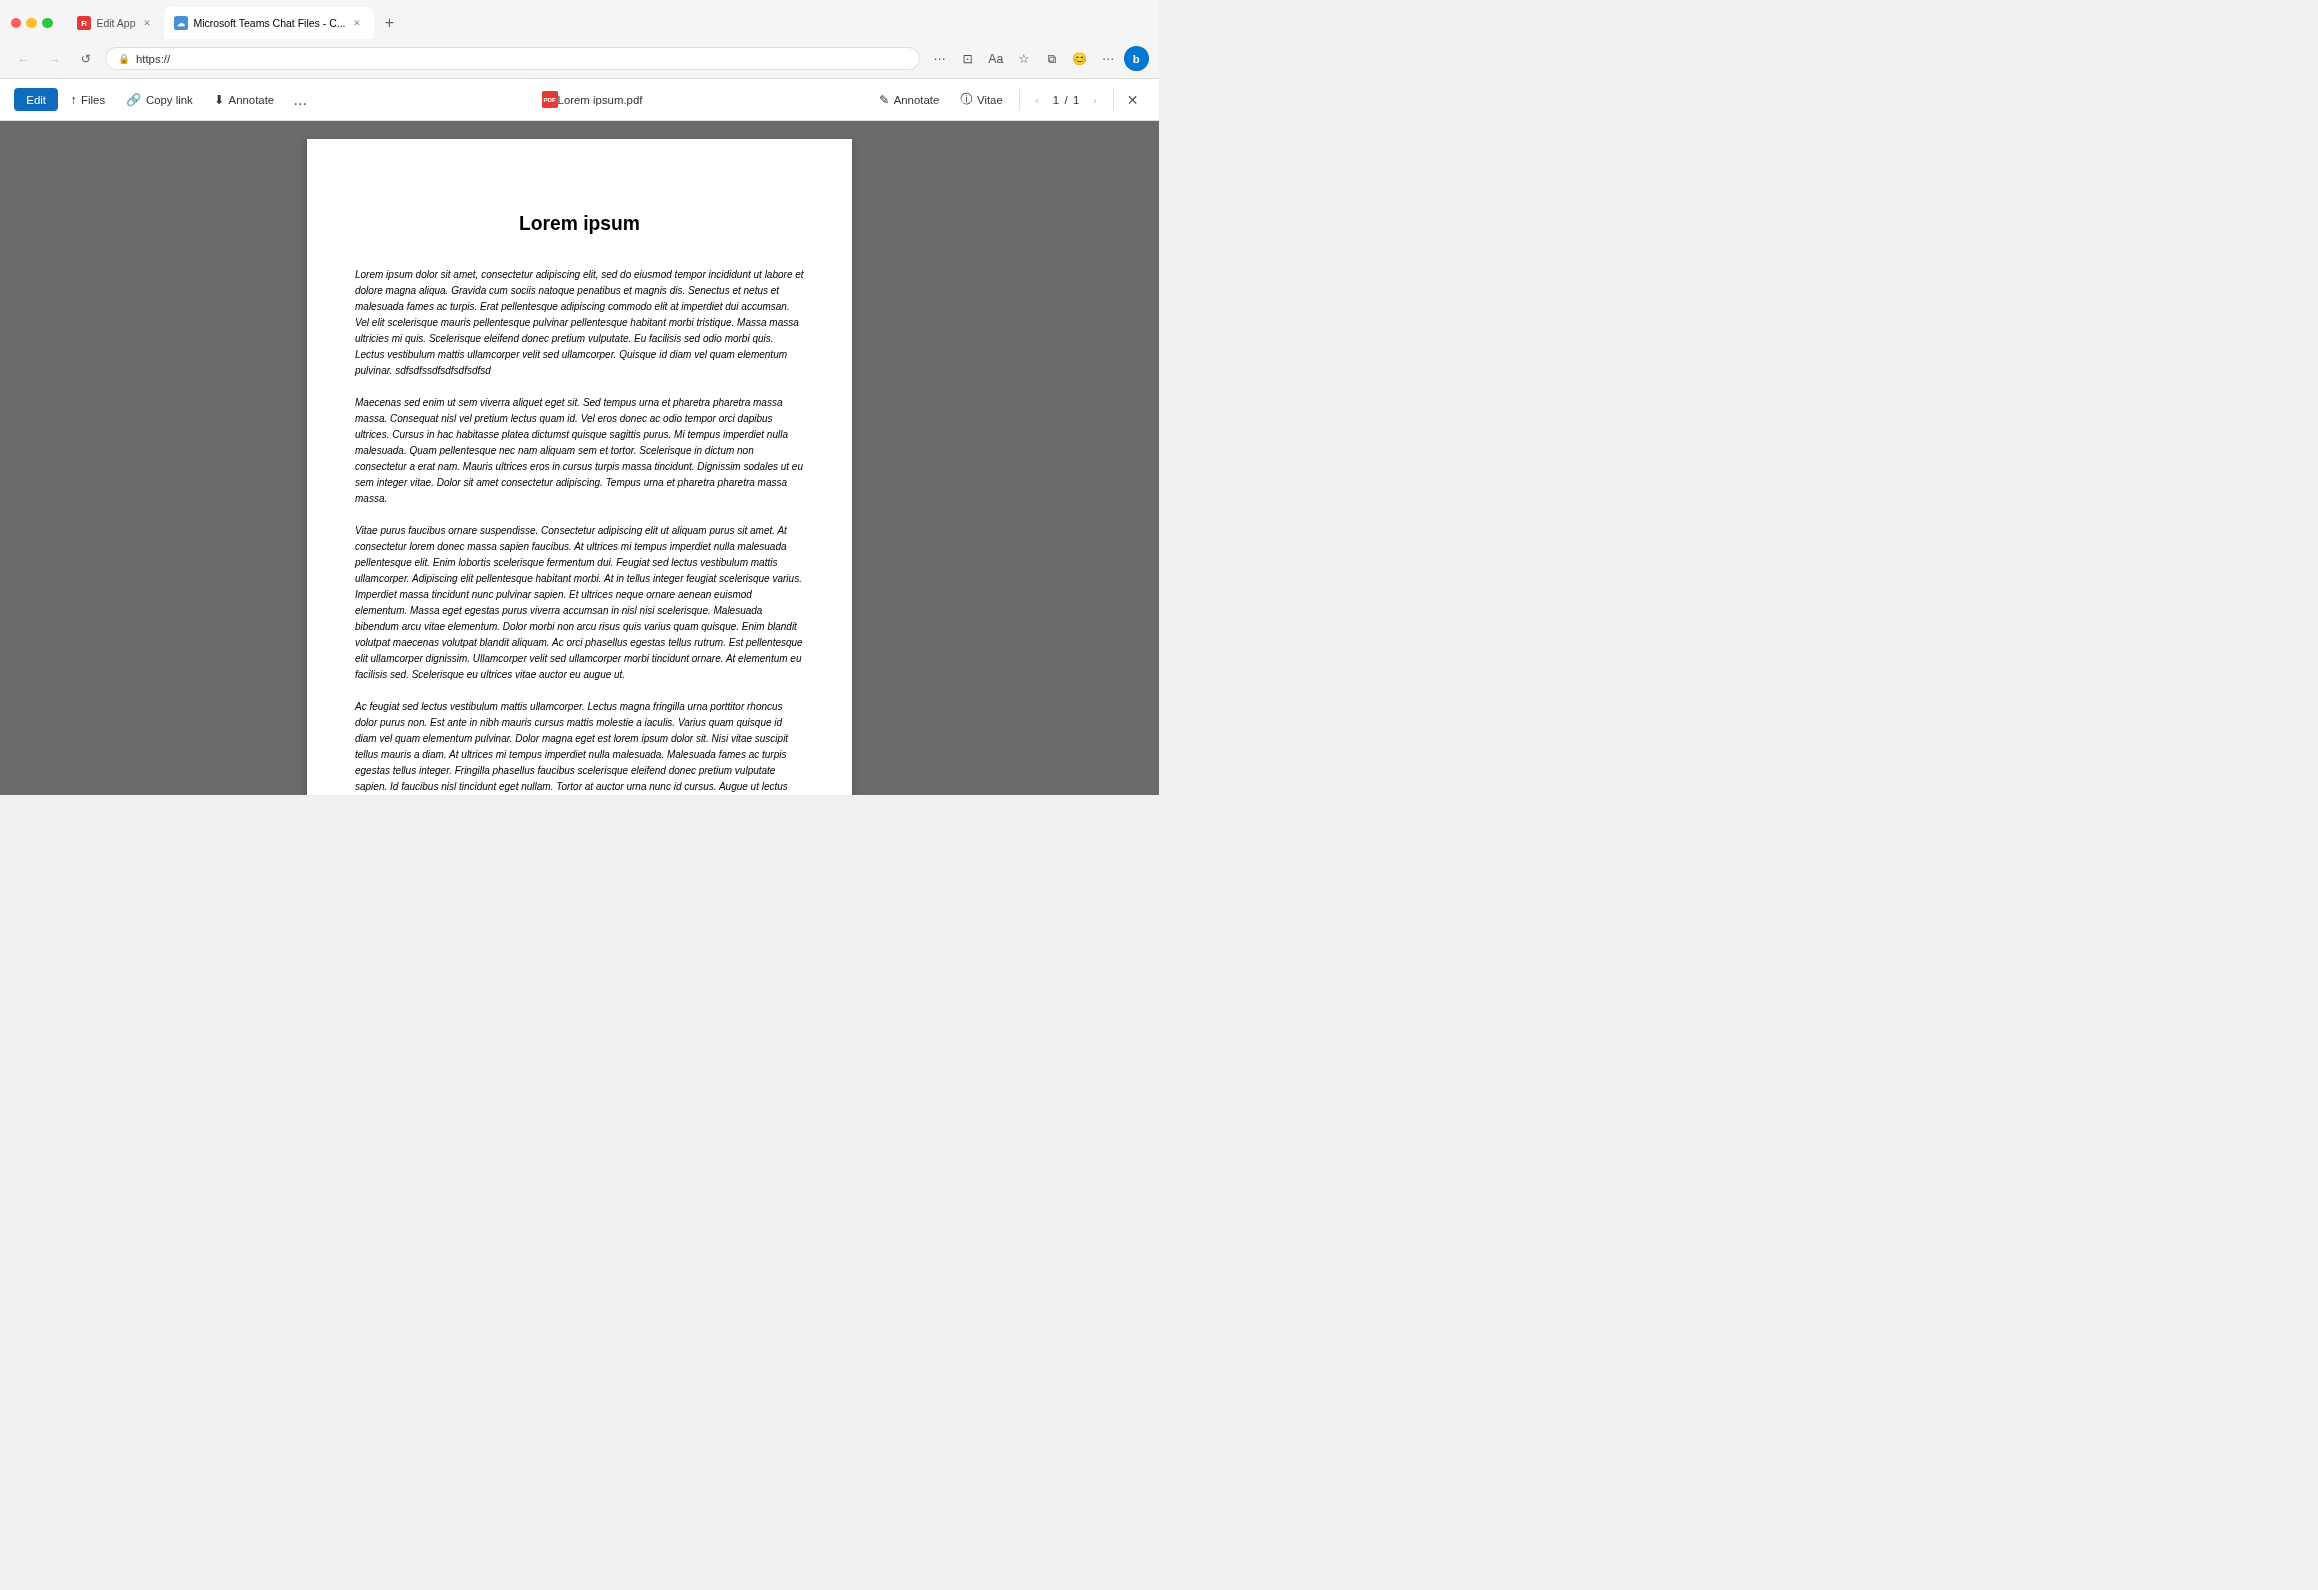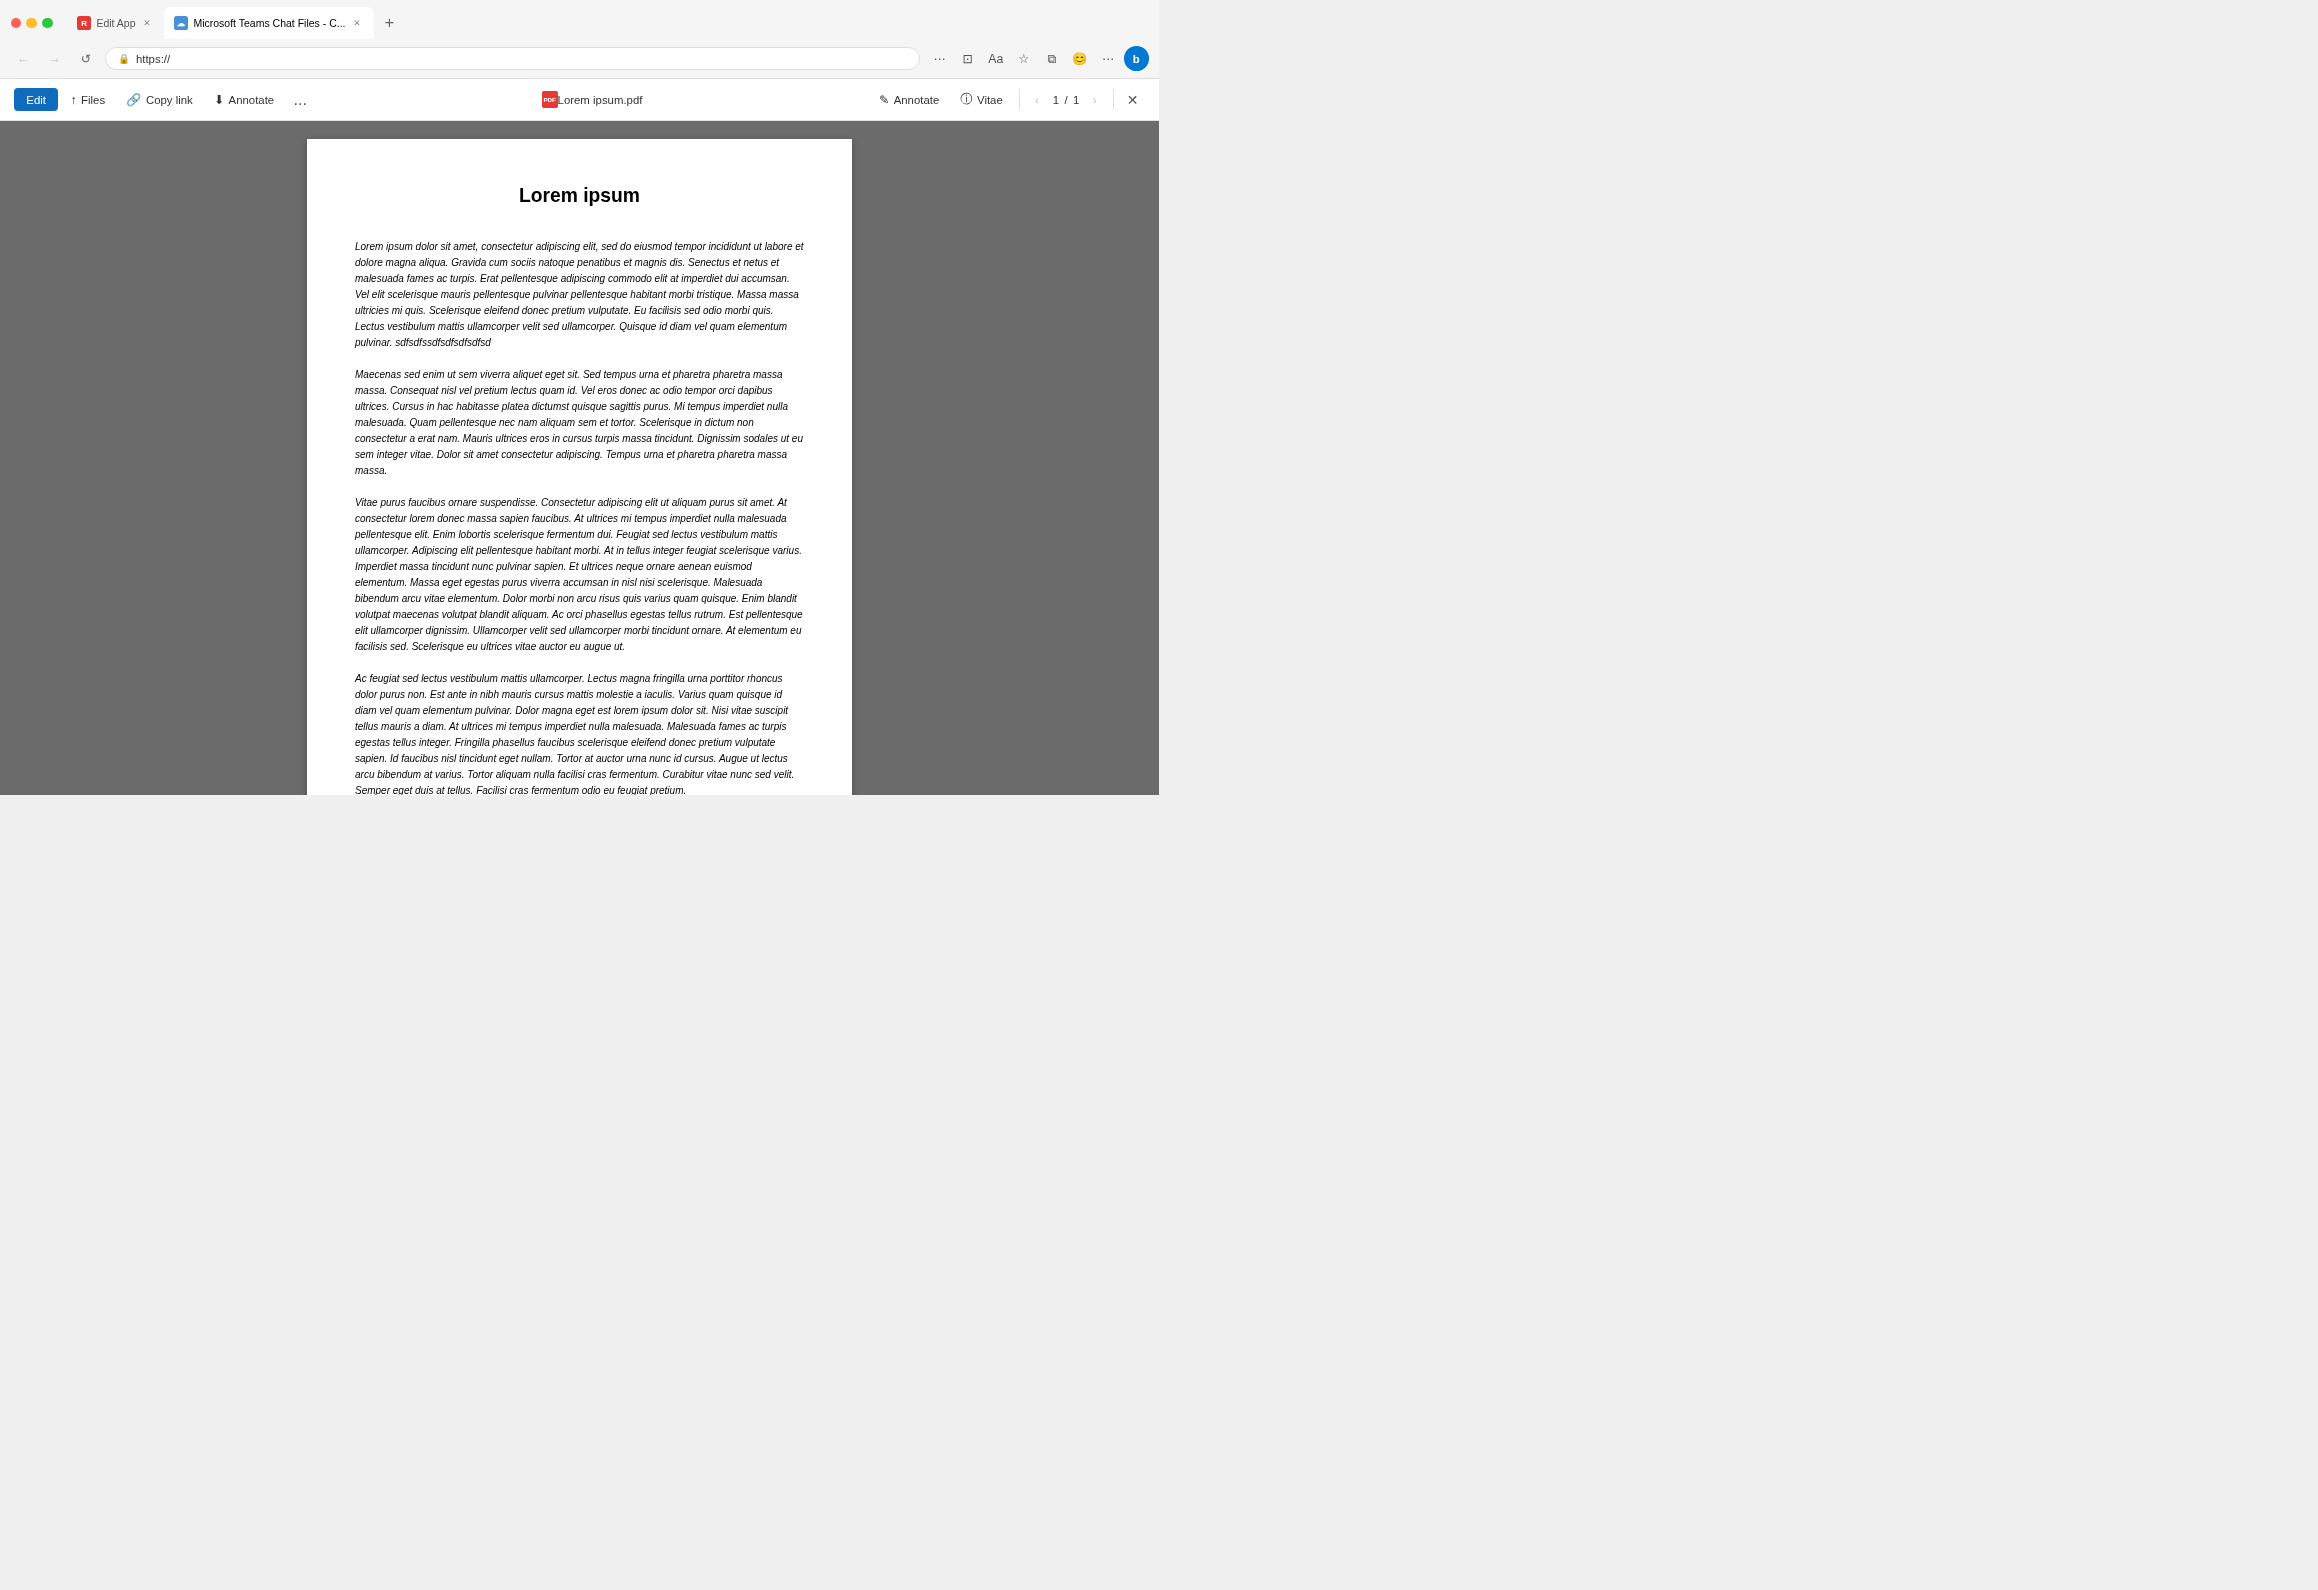--- a/index.html
+++ b/index.html
@@ -266,21 +266,21 @@
       justify-content: center;
       padding: 17.6px;
       overflow-y: auto;
       height: calc(795px - 39px - 39px - 42px);
     }
 
     .pdf-page {
       background: white;
       width: 545px;
       min-height: 703px;
-      padding: 46px 48px;
+      padding: 74px 48px;
       box-shadow: 0 1.8px 7px rgba(0,0,0,0.3);
     }
 
     .pdf-title {
       text-align: center;
       font-size: 19.3px;
       font-weight: bold;
       margin-bottom: 32px;
       color: #000;
     }

